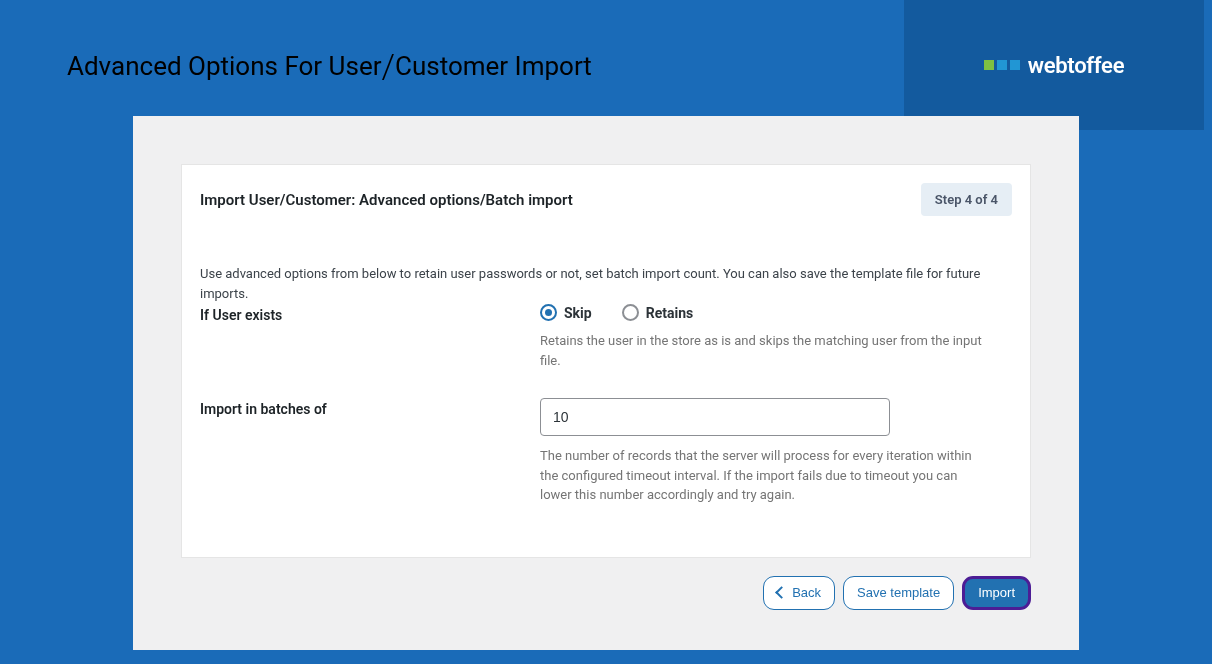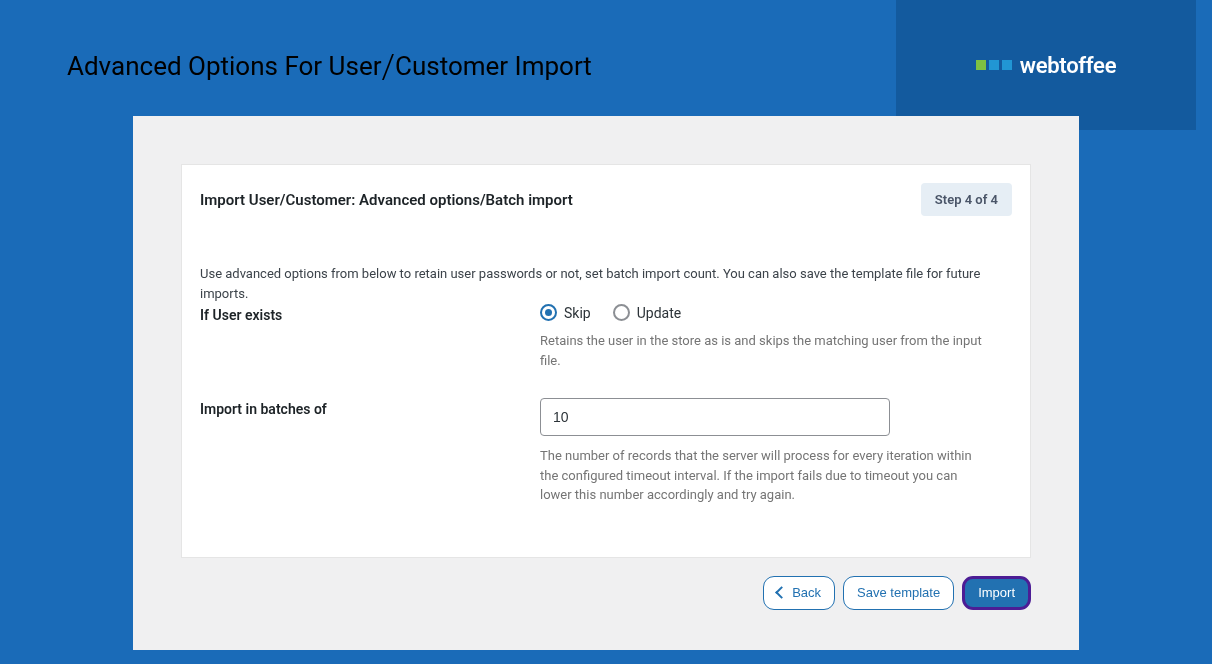--- a/index.html
+++ b/index.html
@@ -11,21 +11,21 @@
       font-family: -apple-system, BlinkMacSystemFont, "Segoe UI", Roboto, Helvetica, Arial, sans-serif;
       background: #1a6bb8;
       width: 1212px;
       height: 664px;
       position: relative;
       overflow: hidden;
     }
     .top-right-block {
       position: absolute;
       top: 0;
-      right: 16px;
+      right: 8px;
       width: 300px;
       height: 130px;
       background: #135a9e;
       display: flex;
       align-items: center;
       justify-content: center;
     }
     .logo {
       display: flex;
       align-items: center;
@@ -115,21 +115,22 @@
       font-weight: 600;
       color: #1d2327;
       padding-top: 3px;
     }
     .form-control {
       flex: 1;
     }
     .radio-group {
       display: flex;
       align-items: center;
-      gap: 22px;
+      gap: 30px;
+      font-weight: bold;
     }
     .radio-item {
       display: flex;
       align-items: center;
       gap: 7px;
       cursor: pointer;
     }
     .radio-circle {
       width: 17px;
       height: 17px;
@@ -236,21 +237,21 @@
         <div class="form-control">
           <div class="radio-group">
             <div class="radio-item">
               <div class="radio-circle">
                 <div class="radio-dot"></div>
               </div>
               <span class="radio-label">Skip</span>
             </div>
             <div class="radio-item">
               <div class="radio-circle unchecked"></div>
-              <span class="radio-label">Update</span>
+              <span class="radio-label">Retains</span>
             </div>
           </div>
           <div class="help-text">Retains the user in the store as is and skips the matching user from the input file.</div>
         </div>
       </div>
 
       <div class="form-row">
         <div class="form-label">Import in batches of</div>
         <div class="form-control">
           <input type="text" class="text-input" value="10" style="">

